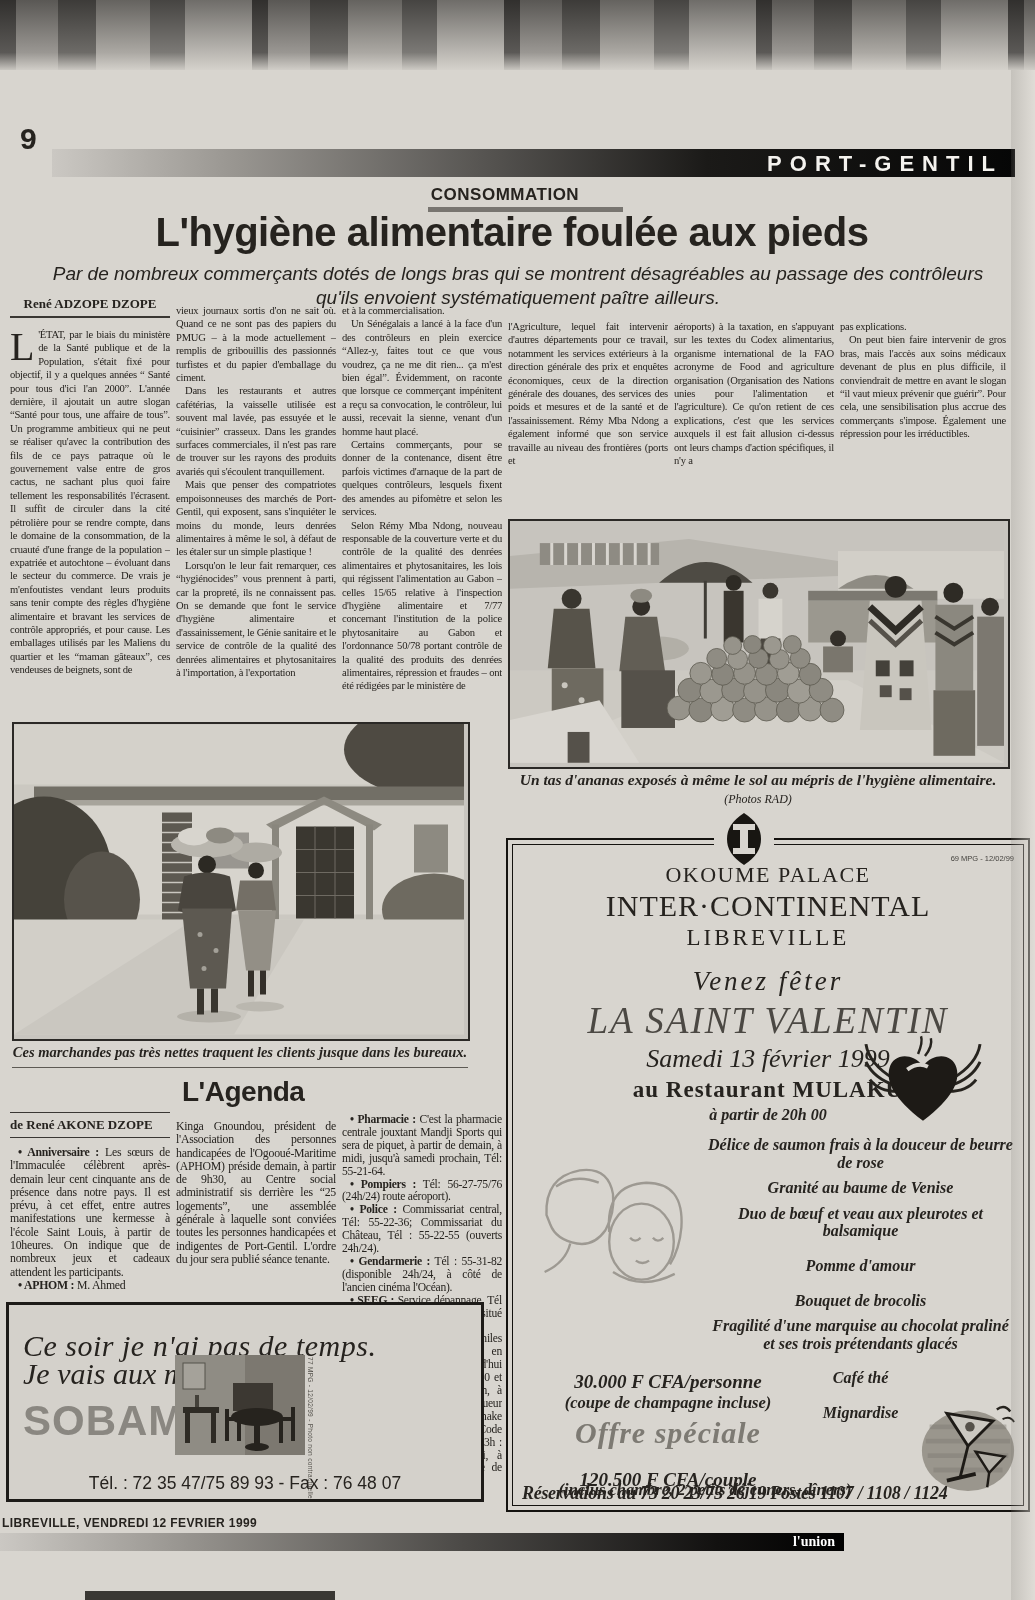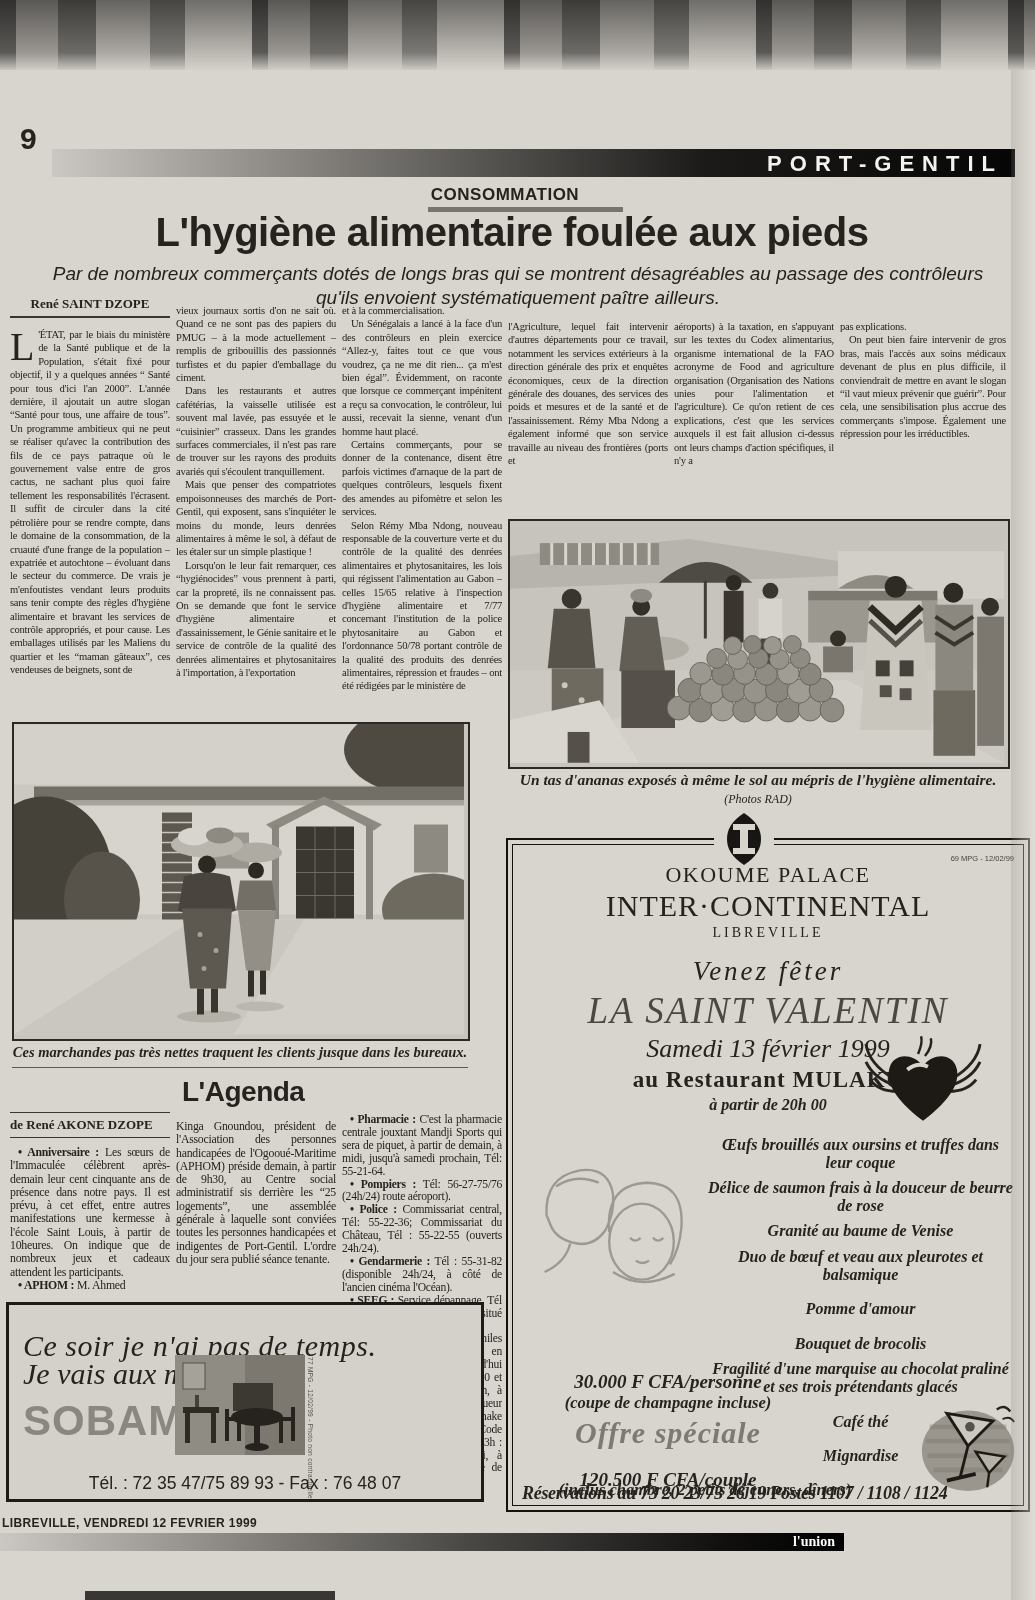--- a/index.html
+++ b/index.html
@@ -78,21 +78,21 @@
     font-family:"Liberation Sans",sans-serif;font-size:17.5px;}
 
   
   #hotel-ad{position:absolute;left:506px;top:838px;width:520px;height:670px;border:2px solid #14120f;}
   .hotel-inner{position:absolute;inset:4px;border:1.5px solid #14120f;}
   .hotel-logo{position:absolute;left:206px;top:-28px;padding:0 10px;background:#d8d5cf;}
   .h-stamp{position:absolute;right:14px;top:14px;font-family:"Liberation Sans",sans-serif;font-size:7.5px;color:#44423e;}
   .hotel-head{position:absolute;left:0;right:0;top:22px;text-align:center;}
   .h-name1{font-size:22px;letter-spacing:1.5px;}
   .h-name2{font-size:30px;letter-spacing:1px;margin-top:1px;}
-  .h-name3{font-size:14px;letter-spacing:3px;margin-top:2px;}
+  .h-name3{font-size:23px;letter-spacing:3px;margin-top:2px;}
   .h-invite{font-style:italic;font-size:27px;letter-spacing:3px;margin-top:15px;}
   .h-event{font-style:italic;font-size:37px;letter-spacing:2px;color:#4b4843;margin-top:2px;}
   .h-date{font-style:italic;font-size:26px;margin-top:2px;}
   .h-venue{font-weight:bold;font-size:23px;letter-spacing:1px;margin-top:3px;}
   .h-time{font-weight:bold;font-style:italic;font-size:16px;margin-top:3px;}
   .h-menu{position:absolute;left:200px;top:296px;width:305px;text-align:center;
     font-weight:bold;font-style:italic;font-size:16px;line-height:1.1;}
   .h-menu p{margin:0 0 8px;}
   .h-menu p.tight{margin:17px;}
   .h-prices{position:absolute;left:10px;top:532px;width:300px;text-align:center;
@@ -125,21 +125,21 @@
   <div class="page-num">9</div>
   <div class="banner">
     <span class="banner-text">PORT-GENTIL</span>
   </div>
 
   <div class="kicker">CONSOMMATION</div>
   <div class="kicker-underline"></div>
   <h1 class="headline" style="margin:0;font-size:40px;">L'hygiène alimentaire foulée aux pieds</h1>
   <div class="subhead">Par de nombreux commerçants dotés de longs bras qui se montrent désagréables au passage des contrôleurs qu'ils envoient systématiquement paître ailleurs.</div>
 
-  <div class="byline1">René SAINT DZOPE</div>
+  <div class="byline1">René ADZOPE DZOPE</div>
 
   <div id="col1" class="bodycol">
     <p class="noindent"><span class="dropcap">L</span><span>'ÉTAT, par le biais du ministère de la Santé publique et de la Population, s'était fixé pour objectif, il y a quelques années “ Santé pour tous d'ici l'an 2000”. L'année dernière, il ajoutait un autre slogan “Santé pour tous, une affaire de tous”. Un programme ambitieux qui ne peut se réaliser qu'avec la contribution des fils de ce pays patraque où le gouvernement valse entre de gros cactus, ne sachant plus quoi faire tellement les responsabilités l'écrasent. Il suffit de circuler dans la cité pétrolière pour se rendre compte, dans le domaine de la consommation, de la cruauté d'une frange de la population – expatriée et autochtone – évoluant dans le secteur du commerce. De vrais je m'enfoutistes vendant leurs produits sans tenir compte des règles d'hygiène alimentaire et bravant les services de contrôle appropriés, et pour cause. Les emballages utilisés par les Maliens du quartier et les “maman gâteaux”, ces vendeuses de beignets, sont de</span></p>
   </div>
   <div id="col2" class="bodycol">
     <p class="noindent">vieux journaux sortis d'on ne sait où. Quand ce ne sont pas des papiers du PMUG – à la mode actuellement – remplis de gribouillis des passionnés turfistes et du papier d'emballage du ciment.</p>
     <p>Dans les restaurants et autres cafétérias, la vaisselle utilisée est souvent mal lavée, pas essuyée et le “cuisinier” crasseux. Dans les grandes surfaces commerciales, il n'est pas rare de trouver sur les rayons des produits avariés qui s'écoulent tranquillement.</p>
     <p>Mais que penser des compatriotes empoisonneuses des marchés de Port-Gentil, qui exposent, sans s'inquiéter le moins du monde, leurs denrées alimentaires à même le sol, à défaut de les étaler sur un simple plastique !</p>
     <p>Lorsqu'on le leur fait remarquer, ces “hygiénocides” vous prennent à parti, car la propreté, ils ne connaissent pas. On se demande que font le service d'hygiène alimentaire et d'assainissement, le Génie sanitaire et le service de contrôle de la qualité des denrées alimentaires et phytosanitaires à l'importation, à l'exportation</p>
   </div>
@@ -381,21 +381,20 @@
           <ellipse cx="130" cy="90" rx="34" ry="40"></ellipse>
           <path d="M96,80 Q92,30 135,28 Q175,28 172,75 Q170,98 160,114"></path>
           <path d="M100,122 Q130,142 165,124"></path>
           <path d="M118,86 q5,6 11,0 M142,86 q5,6 11,0"></path>
           <path d="M124,110 q7,5 14,0"></path>
         </g>
       </svg>
     </div>
 
     <div class="h-menu">
-      <p>Œufs brouillés aux oursins et truffes dans leur coque</p>
       <p>Délice de saumon frais à la douceur de beurre de rose</p>
       <p>Granité au baume de Venise</p>
       <p>Duo de bœuf et veau aux pleurotes et balsamique</p>
       <p class="tight">Pomme d'amour</p>
       <p>Bouquet de brocolis</p>
       <p>Fragilité d'une marquise au chocolat praliné et ses trois prétendants glacés</p>
       <p class="tight">Café thé</p>
       <p class="tight">Mignardise</p>
     </div>
 

